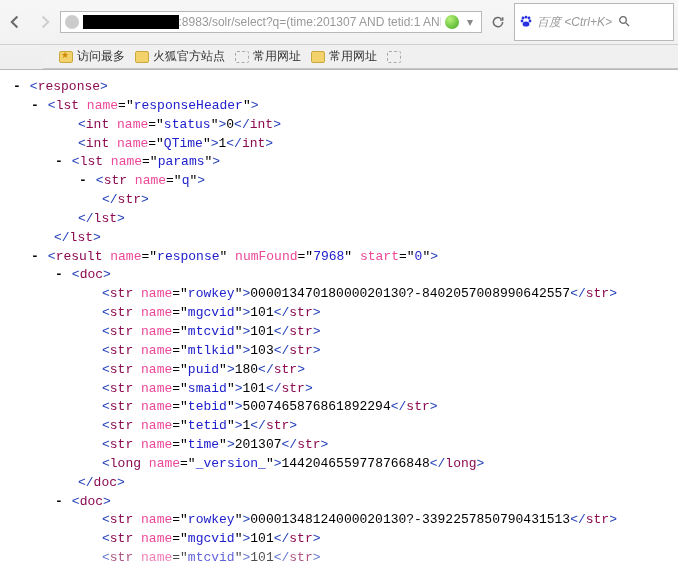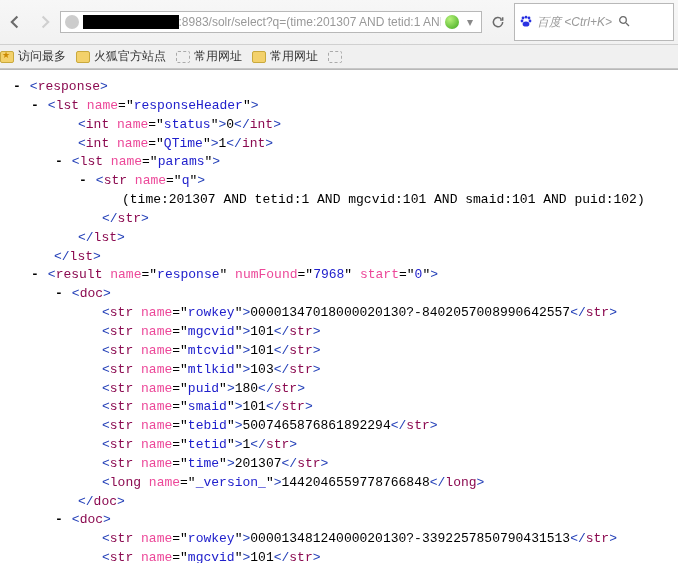--- a/index.html
+++ b/index.html
@@ -48,23 +48,24 @@
   .dd{color:#888;padding:0 4px}
   .searchbox{
     display:flex;align-items:center;gap:4px;
     border:1px solid #b8b8b8;background:#fff;height:38px;padding:0 4px;width:160px;
   }
   .paw{width:14px;height:14px;flex:none;display:inline-flex;align-items:center;justify-content:center}
   .searchph{color:#9a9a9a;font-style:italic}
   .mag{color:#6b6b6b;flex:none;width:16px;text-align:center}
   .bmbar{
     display:flex;align-items:center;gap:10px;
-    padding:3px 0;
+    padding:3px 16px;
     border-bottom:1px solid #c7c7c7;
     background:#f0f0f0;
+    margin-left:43px;
   }
   .bmitem{display:inline-flex;align-items:center;gap:4px;color:#333}
   .folder{width:14px;height:12px;background:#f3d16b;border:1px solid #c9a93d;border-radius:2px;flex:none;position:relative}
   .folder.star:after{content:"★";position:absolute;left:1px;top:-2px;font-size:9px;color:#cc8a00}
   .dashed{width:14px;height:12px;border:1px dashed #aaa;border-radius:2px;flex:none}
   
   .xml{
     font-family:"Courier New",monospace;
     font-size:13px;
     line-height:1.45;
@@ -167,21 +168,20 @@
 <div class="ind1"><span class="twist">-</span> <span class="punct">&lt;</span><span class="tg">lst</span> <span class="attr">name</span><span class="eq">=</span>"<span class="val">responseHeader</span>"<span class="punct">&gt;</span></div>
 
 <div class="ind3"><span class="punct">&lt;</span><span class="tg">int</span> <span class="attr">name</span>="<span class="val">status</span>"<span class="punct">&gt;</span><span class="txt">0</span><span class="punct">&lt;/</span><span class="tg">int</span><span class="punct">&gt;</span></div>
 
 <div class="ind3"><span class="punct">&lt;</span><span class="tg">int</span> <span class="attr">name</span>="<span class="val">QTime</span>"<span class="punct">&gt;</span><span class="txt">1</span><span class="punct">&lt;/</span><span class="tg">int</span><span class="punct">&gt;</span></div>
 
 <div class="ind2"><span class="twist">-</span> <span class="punct">&lt;</span><span class="tg">lst</span> <span class="attr">name</span>="<span class="val">params</span>"<span class="punct">&gt;</span></div>
 
 <div class="ind3"><span class="twist">-</span> <span class="punct">&lt;</span><span class="tg">str</span> <span class="attr">name</span>="<span class="val">q</span>"<span class="punct">&gt;</span></div>
 
-<div class="ind5"><span class="txt">(time:201307 AND tetid:1 AND mgcvid:101 AND smaid:101 AND puid:102)</span></div>
 
 <div class="ind4"><span class="punct">&lt;/</span><span class="tg">str</span><span class="punct">&gt;</span></div>
 <div class="ind3"><span class="punct">&lt;/</span><span class="tg">lst</span><span class="punct">&gt;</span></div>
 <div class="ind2"><span class="punct">&lt;/</span><span class="tg">lst</span><span class="punct">&gt;</span></div>
 
 <div class="ind1"><span class="twist">-</span> <span class="punct">&lt;</span><span class="tg">result</span> <span class="attr">name</span>="<span class="val">response</span>" <span class="attr">numFound</span>="<span class="val">7968</span>" <span class="attr">start</span>="<span class="val">0</span>"<span class="punct">&gt;</span></div>
 
 <div class="ind2"><span class="twist">-</span> <span class="punct">&lt;</span><span class="tg">doc</span><span class="punct">&gt;</span></div>
 
 <div class="ind4"><span class="punct">&lt;</span><span class="tg">str</span> <span class="attr">name</span>="<span class="val">rowkey</span>"<span class="punct">&gt;</span><span class="txt">00001347018000020130?-8402057008990642557</span><span class="punct">&lt;/</span><span class="tg">str</span><span class="punct">&gt;</span></div>

